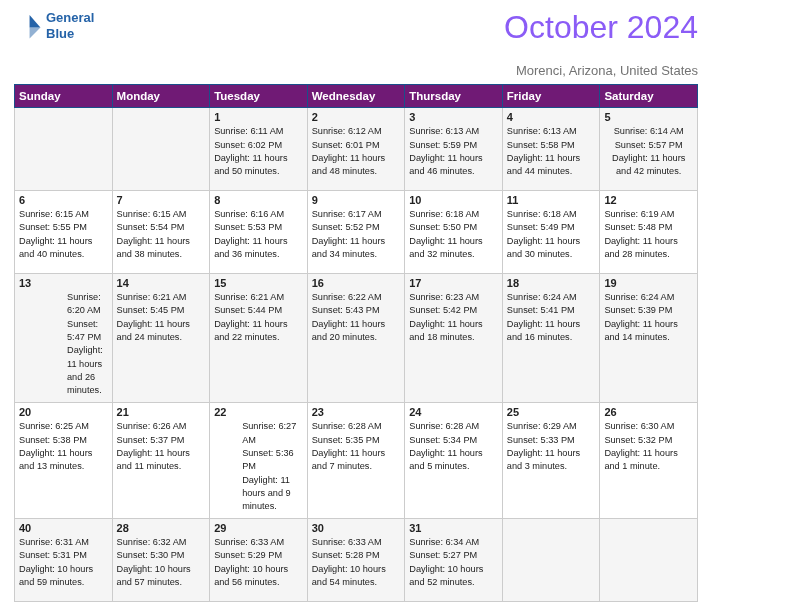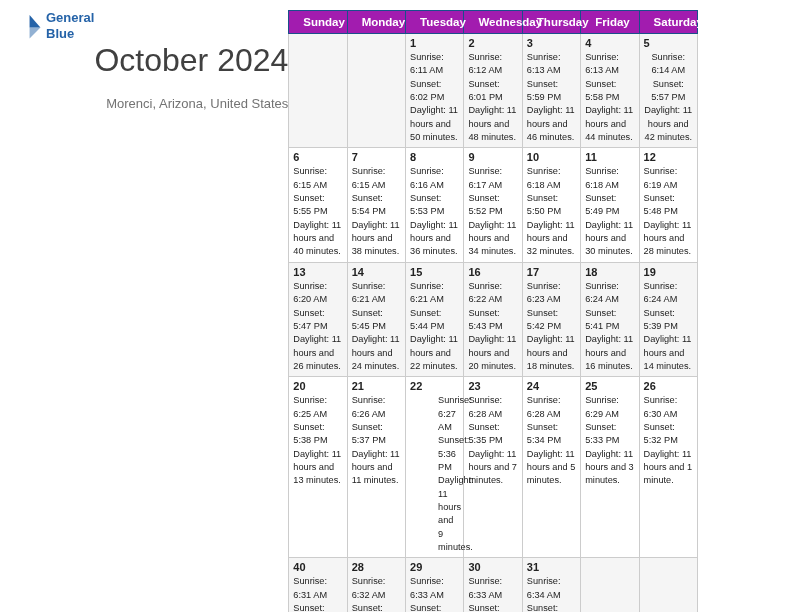--- a/index.html
+++ b/index.html
@@ -8,21 +8,21 @@
       background: #fff;
       width: 792px;
       height: 612px;
       overflow: hidden;
     }
     .page {
       width: 712px;
       height: 612px;
       padding: 10px 14px 10px 14px;
       display: flex;
-      flex-direction: row;
+      flex-direction: column;
     }
     .header {
       display: flex;
       justify-content: space-between;
       align-items: flex-start;
       margin-bottom: 6px;
     }
     .logo {
       display: flex;
       align-items: center;
@@ -40,42 +40,41 @@
     .logo-icon {
       width: 28px;
       height: 28px;
     }
     .title-block {
       text-align: right;
     }
     .main-title {
       font-size: 32px;
       font-weight: 300;
-      color: #404040;
+      color: #8b5cf6;
       line-height: 1.1;
-      margin-top: 33px;
     }
     .subtitle {
       font-size: 13px;
       color: #737373;
       margin-top: 18px;
     }
     .calendar {
       flex: 1;
       border: 1px solid #ccc;
       border-collapse: collapse;
       width: 100%;
       table-layout: fixed;
     }
     .calendar th {
-      background: #a21caf;
+      background: #701a75;
       color: #fff;
       font-size: 11.5px;
       font-weight: bold;
-      padding: 5px 14px;
+      padding: 5px 4px;
       text-align: left;
       border: 1px solid #1a4f8a;
     }
     .calendar td {
       vertical-align: top;
       border: 1px solid #ccc;
       padding: 3px 4px;
       font-size: 9.5px;
       color: #222;
       height: 82px;
@@ -209,21 +208,21 @@
           <td>
             <span class="day-num">12</span>
             <div class="day-info" style="white-space: pre-line;">Sunrise: 6:19 AM
 Sunset: 5:48 PM
 Daylight: 11 hours and 28 minutes.</div>
           </td>
         </tr>
         <tr>
           <td>
             <span class="day-num">13</span>
-            <div class="day-info" style="white-space: pre-line;">Sunrise: 6:20 AM
+            <div class="day-info" style="white-space: pre-line; margin-left: 48px;">Sunrise: 6:20 AM
 Sunset: 5:47 PM
 Daylight: 11 hours and 26 minutes.</div>
           </td>
           <td>
             <span class="day-num">14</span>
             <div class="day-info" style="white-space: pre-line;">Sunrise: 6:21 AM
 Sunset: 5:45 PM
 Daylight: 11 hours and 24 minutes.</div>
           </td>
           <td>

